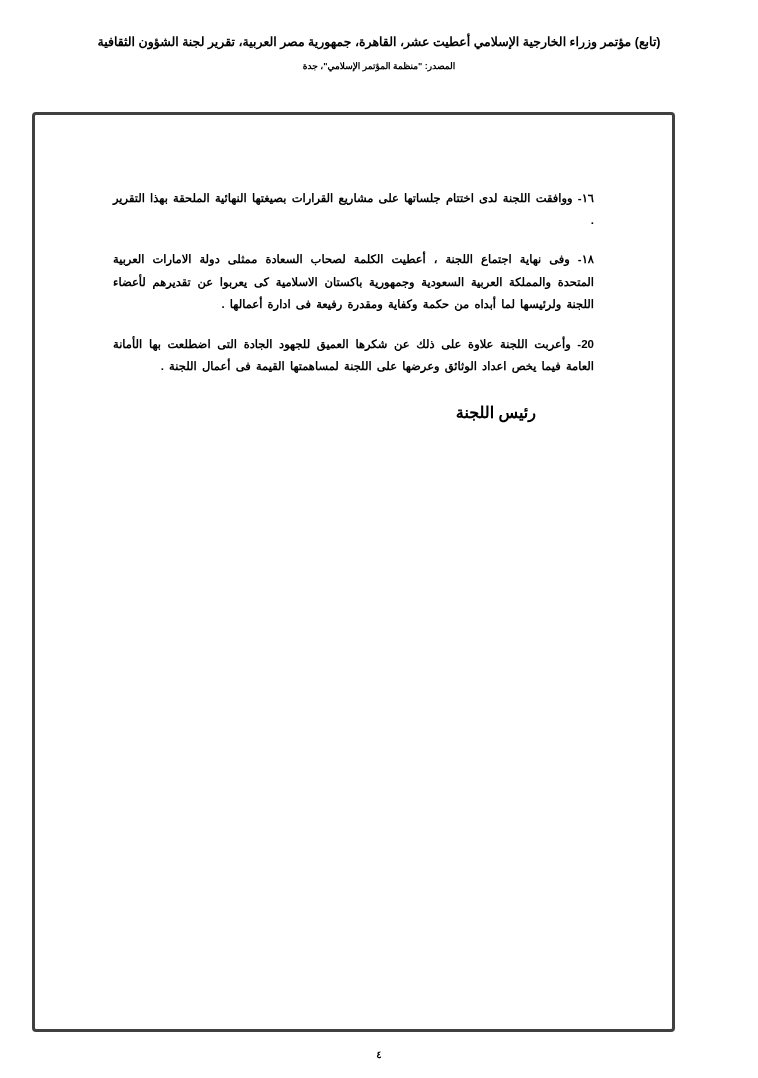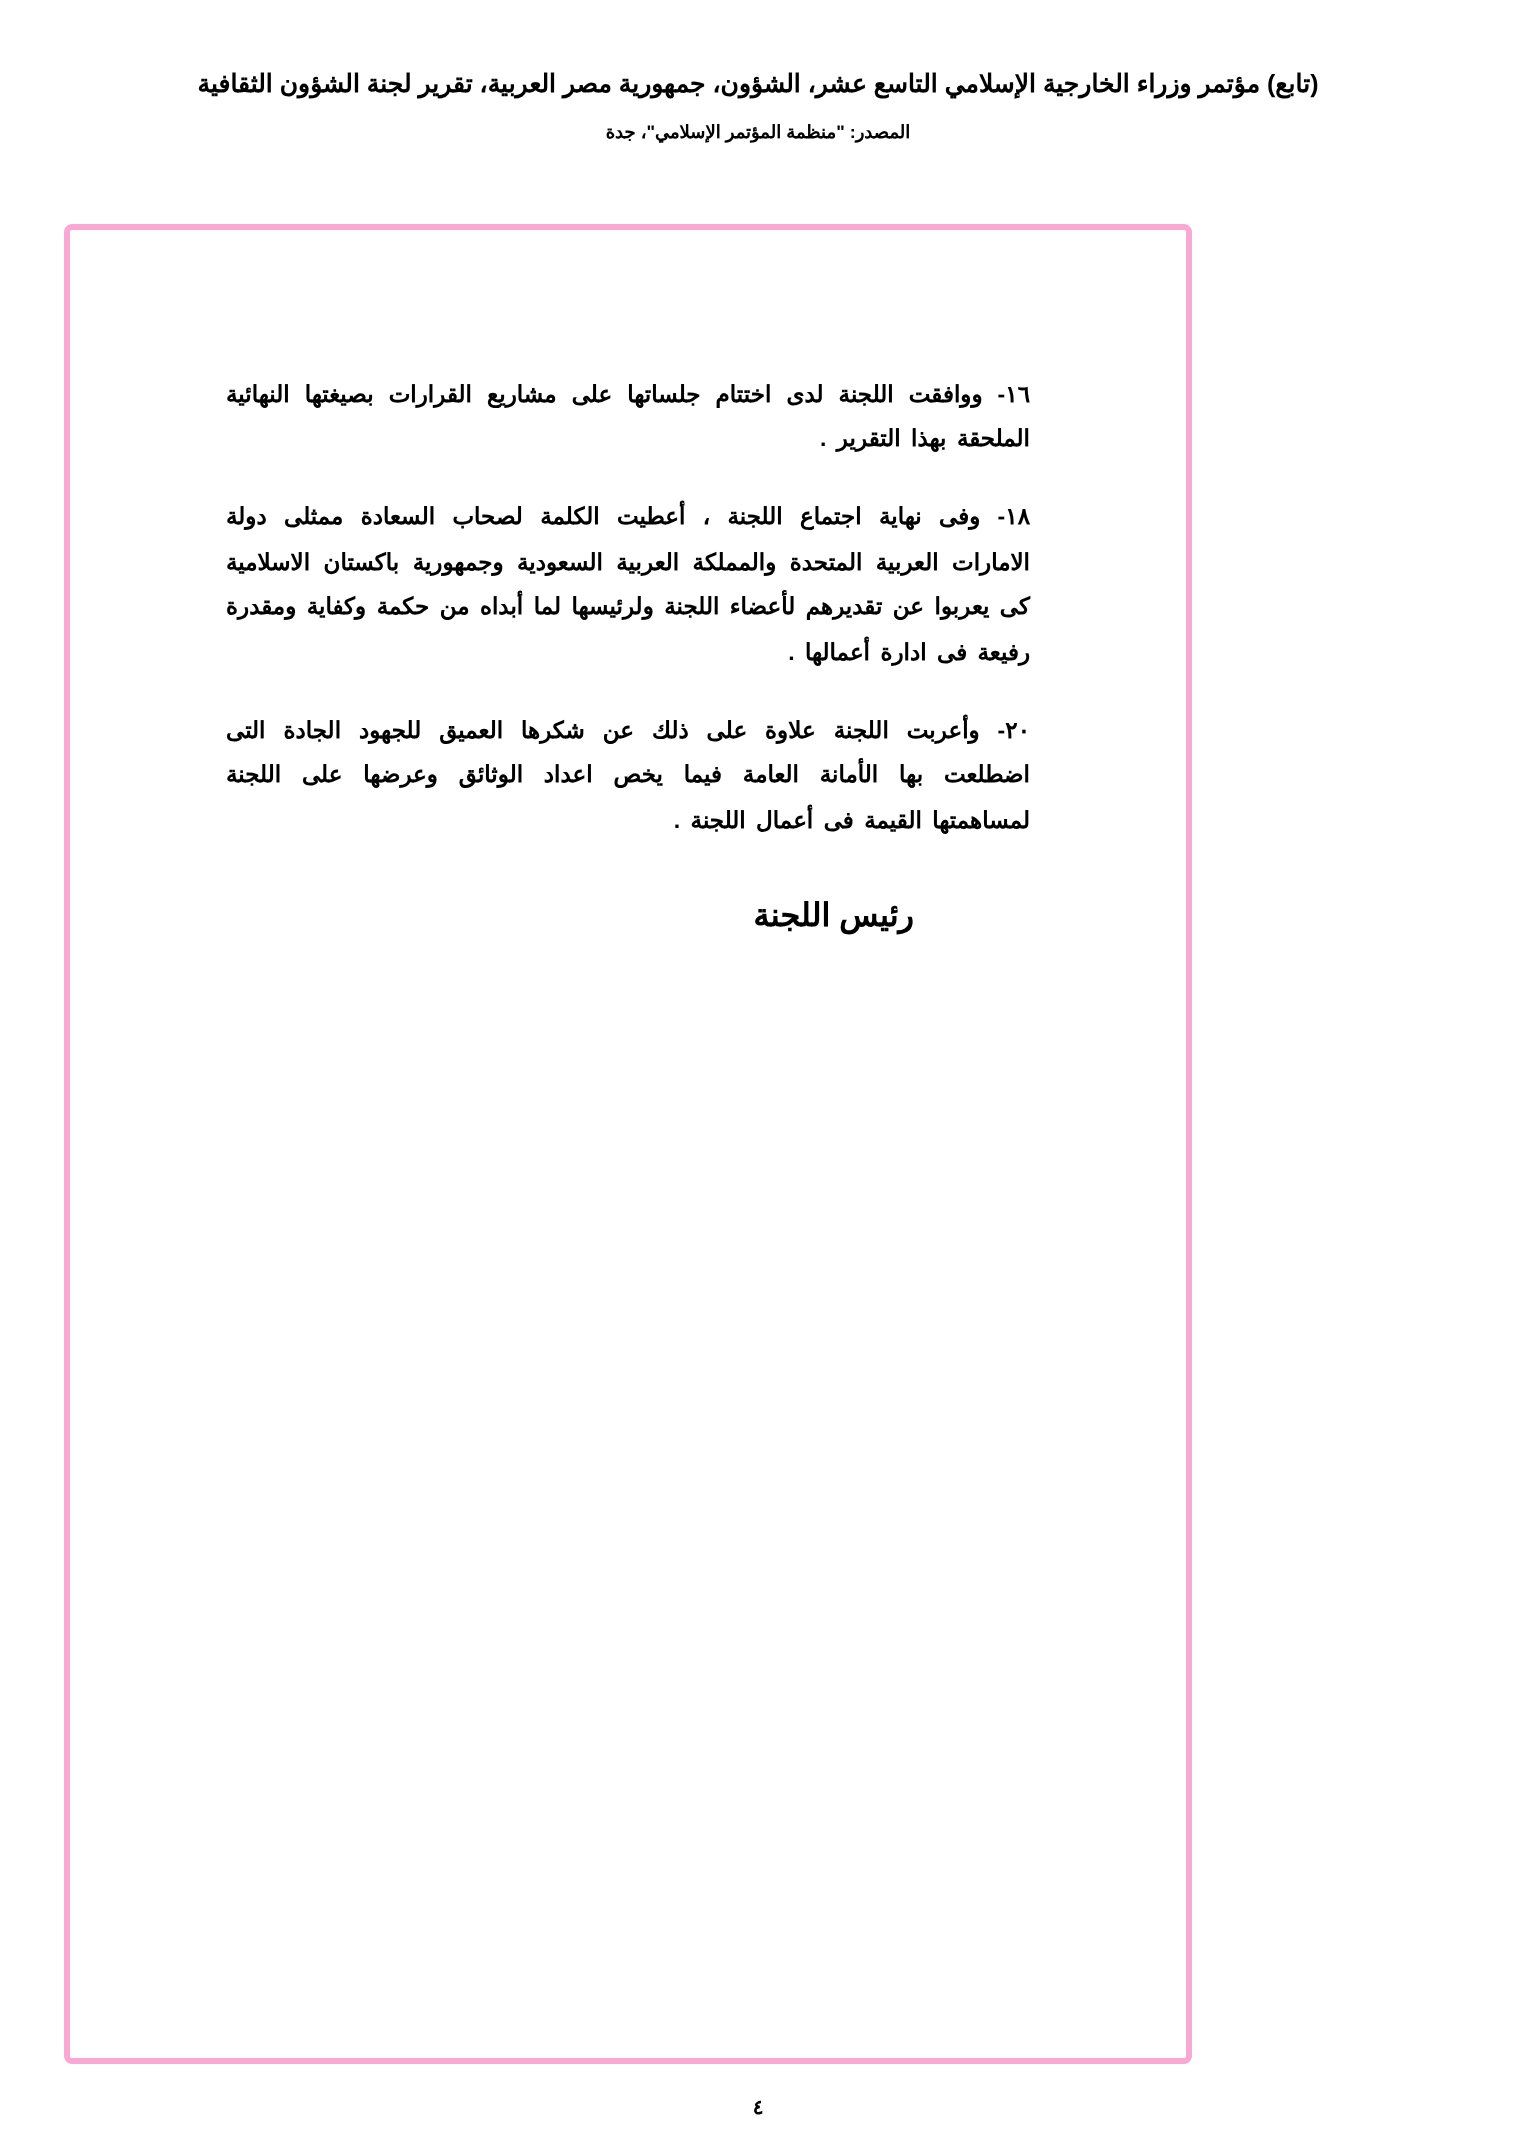--- a/index.html
+++ b/index.html
@@ -43,24 +43,24 @@
     font-size: 9px;
     font-weight: bold;
     direction: rtl;
   }
 
   
   .frame {
     position: absolute;
     top: 112px;
     left: 32px;
-    width: 564px;
+    width: 643px;
     height: 920px;
     box-sizing: border-box;
-    border: 3px solid #f9a8d4;
+    border: 3px solid #404040;
     border-radius: 4px;
     background: #ffffff;
   }
 
   .content {
     position: absolute;
     top: 60px;
     right: 78px;
     left: 78px;
     direction: rtl;
@@ -97,28 +97,28 @@
     font-size: 10px;
     font-weight: bold;
   }
 </style>
 </head>
 <body>
 
 <div class="page">
 
   <div class="header">
-    <div class="header-title">(تابع) مؤتمر وزراء الخارجية الإسلامي التاسع عشر، الشؤون، جمهورية مصر العربية، تقرير لجنة الشؤون الثقافية</div>
+    <div class="header-title">(تابع) مؤتمر وزراء الخارجية الإسلامي أعطيت عشر، القاهرة، جمهورية مصر العربية، تقرير لجنة الشؤون الثقافية</div>
     <div class="header-source">المصدر:  "منظمة المؤتمر الإسلامي"، جدة</div>
   </div>
 
   <div class="frame">
     <div class="content">
       <p class="para">١٦-  ووافقت اللجنة لدى اختتام جلساتها على مشاريع القرارات بصيغتها النهائية الملحقة بهذا التقرير .</p>
       <p class="para">١٨-  وفى نهاية اجتماع اللجنة ، أعطيت الكلمة لصحاب السعادة ممثلى دولة الامارات العربية المتحدة والمملكة العربية السعودية وجمهورية باكستان الاسلامية كى يعربوا عن تقديرهم لأعضاء اللجنة ولرئيسها لما أبداه من حكمة وكفاية ومقدرة رفيعة فى ادارة أعمالها .</p>
-      <p class="para">٢٠-  وأعربت اللجنة علاوة على ذلك عن شكرها العميق للجهود الجادة التى اضطلعت بها الأمانة العامة فيما يخص اعداد الوثائق وعرضها على اللجنة لمساهمتها القيمة فى أعمال اللجنة .</p>
+      <p class="para">20-  وأعربت اللجنة علاوة على ذلك عن شكرها العميق للجهود الجادة التى اضطلعت بها الأمانة العامة فيما يخص اعداد الوثائق وعرضها على اللجنة لمساهمتها القيمة فى أعمال اللجنة .</p>
       <div class="signature">رئيس  اللجنة</div>
     </div>
   </div>
 
   <div class="page-number">٤</div>
 
 </div>
 
 </body></html>

